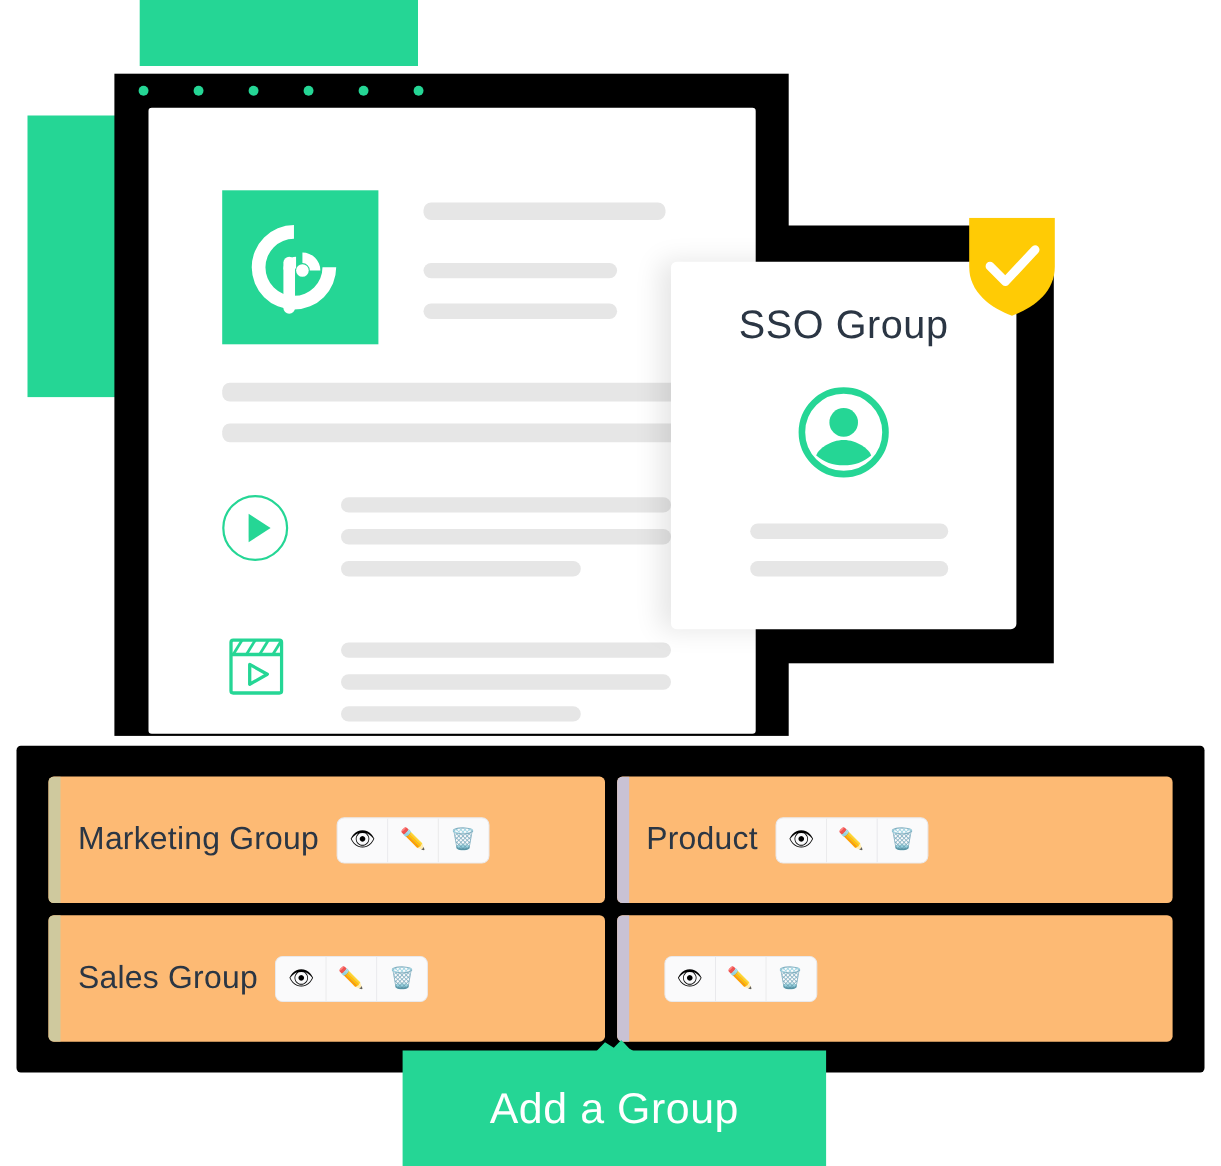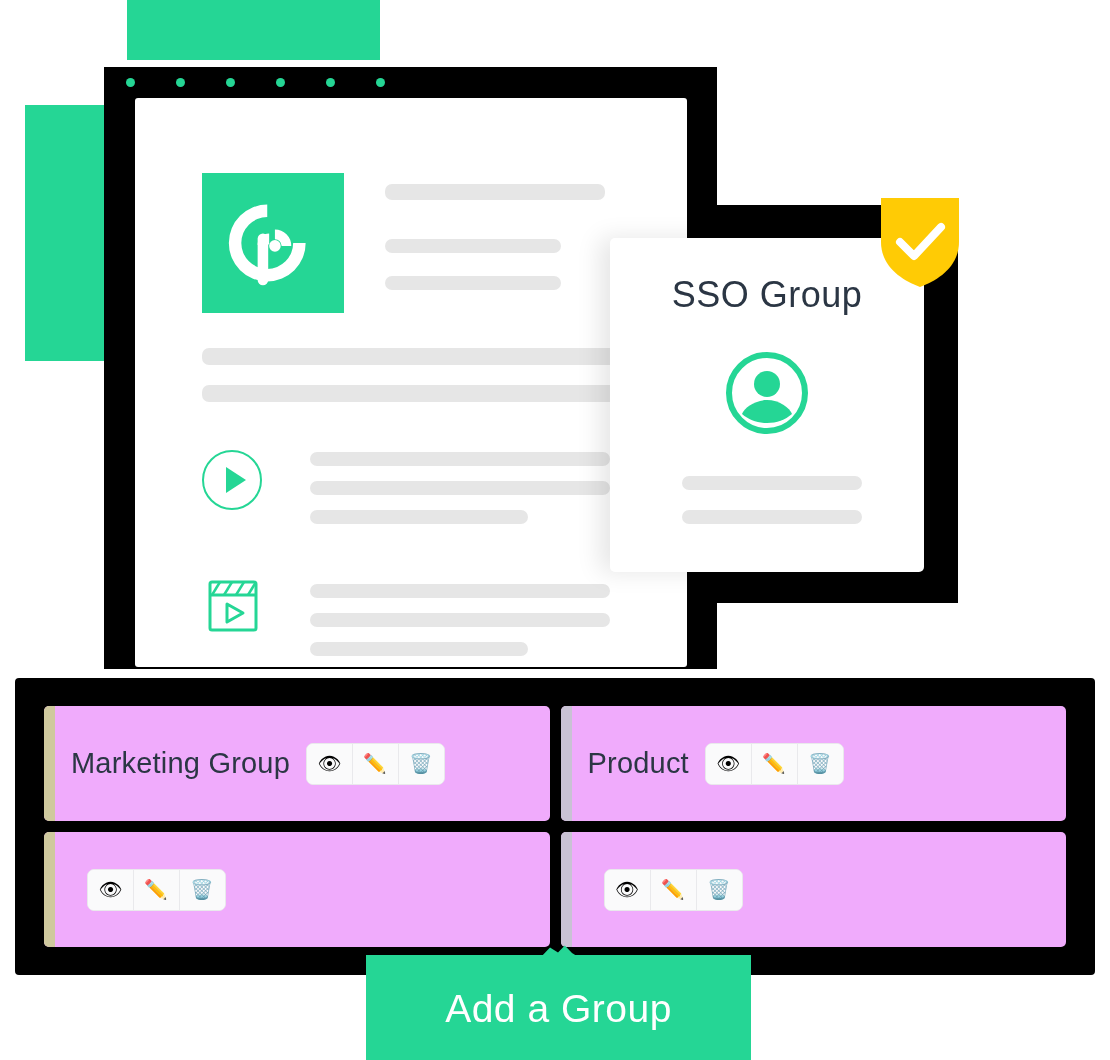--- a/index.html
+++ b/index.html
@@ -198,21 +198,21 @@
     display: grid;
     grid-template-columns: 1fr 1fr;
     grid-template-rows: 1fr 1fr;
     column-gap: 11px;
     row-gap: 11px;
     padding: 28px 29px;
     box-sizing: border-box;
   }
   .group-card {
     position: relative;
-    background: #f0abfc;
+    background: #fdba74;
     border-radius: 5px;
     display: flex;
     align-items: center;
     padding-left: 27px;
     padding-right: 16px;
     box-sizing: border-box;
     overflow: hidden;
   }
   .group-accent {
     position: absolute;
@@ -389,20 +389,21 @@
         <span class="group-name">Product</span>
         <span class="group-actions">
           <span class="action-btn">👁</span>
           <span class="action-btn">✏️</span>
           <span class="action-btn">🗑️</span>
         </span>
       </div>
 
       <div class="group-card">
         <span class="group-accent accent-khaki"></span>
+        <span class="group-name">Sales Group</span>
         <span class="group-actions">
           <span class="action-btn">👁</span>
           <span class="action-btn">✏️</span>
           <span class="action-btn">🗑️</span>
         </span>
       </div>
 
       <div class="group-card">
         <span class="group-accent accent-lilac"></span>
         <span class="group-actions">

